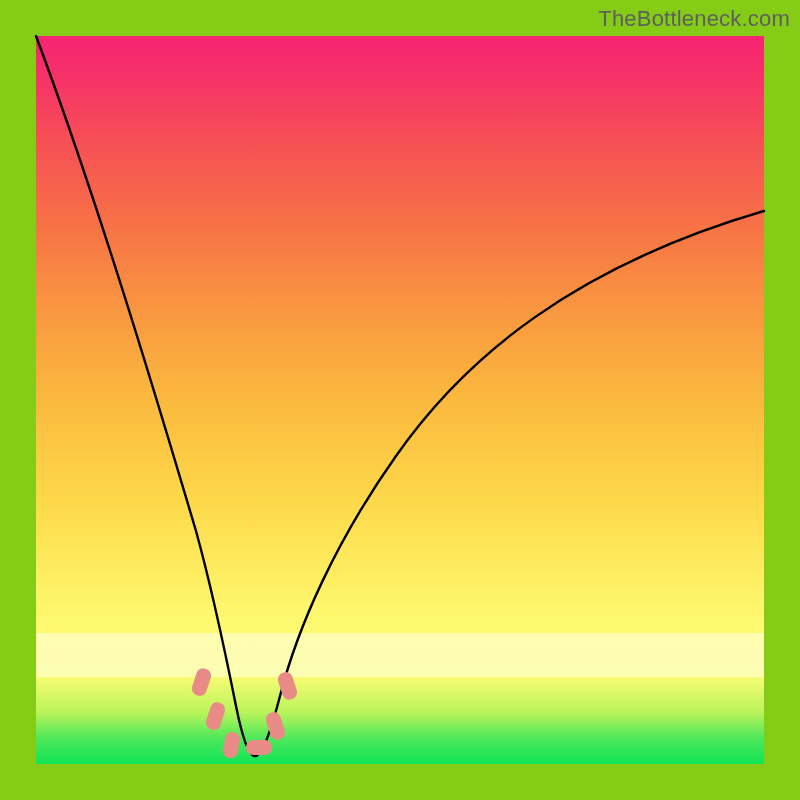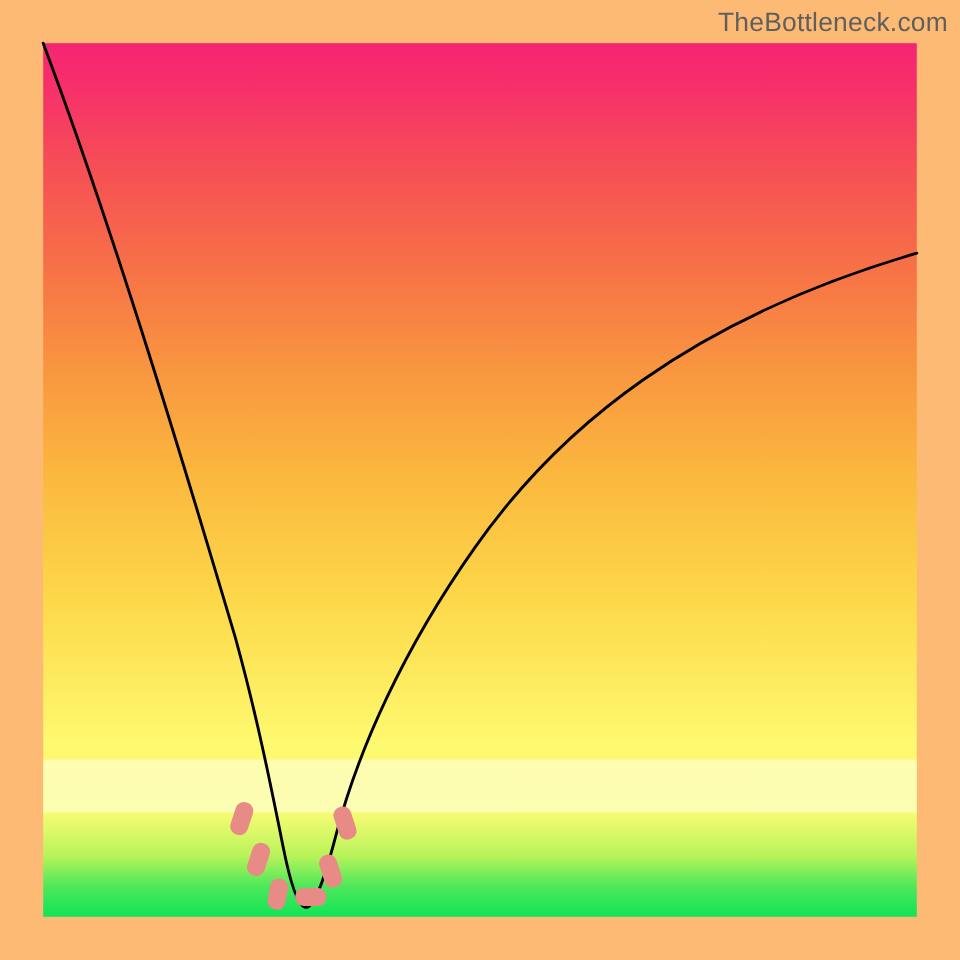--- a/index.html
+++ b/index.html
@@ -10,21 +10,21 @@
     background: #000;
     overflow: hidden;
     font-family: Arial, Helvetica, sans-serif;
   }
   .frame {
     position: absolute;
     left: 0;
     top: 0;
     width: 800px;
     height: 800px;
-    background: #fdba74;
+    background: #84cc16;
   }
   .plot-area {
     position: absolute;
     left: 36px;
     top: 36px;
     width: 728px;
     height: 728px;
     
     background: linear-gradient(
       to top,

